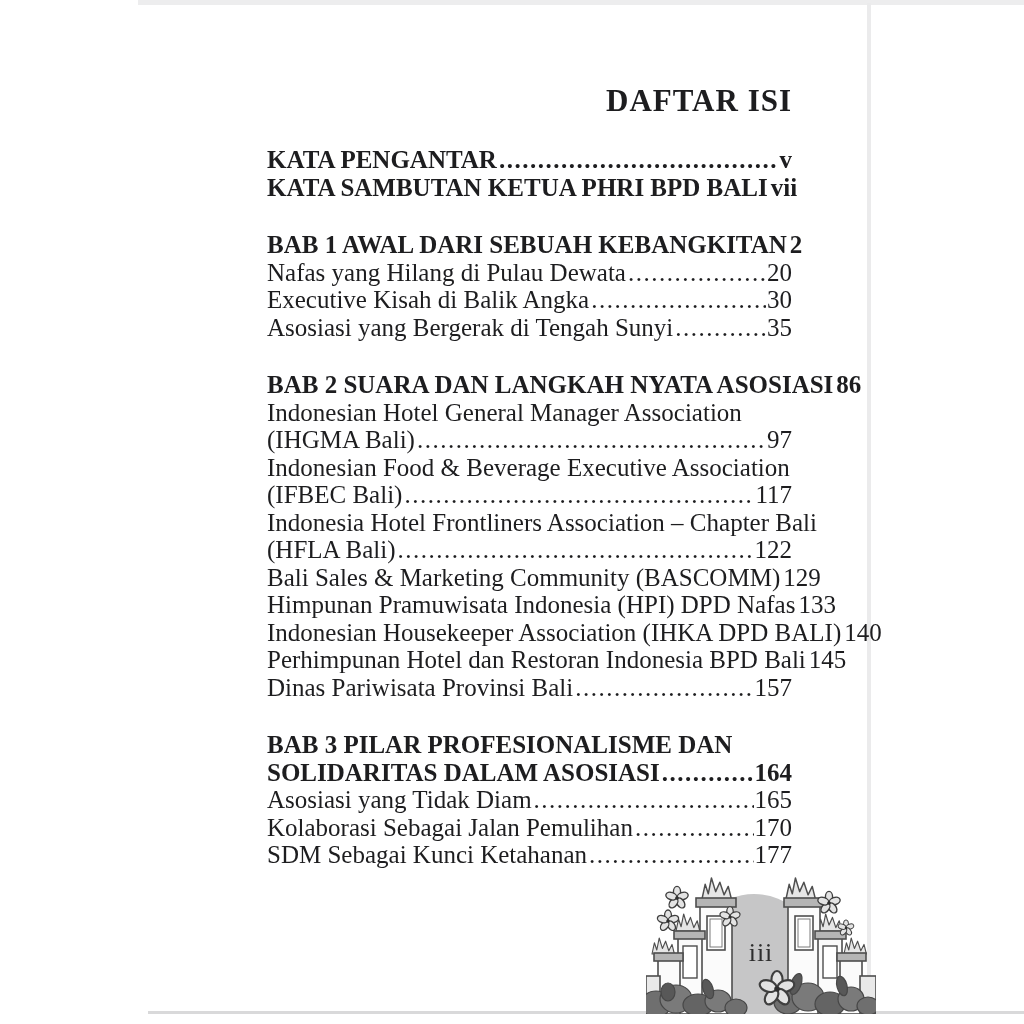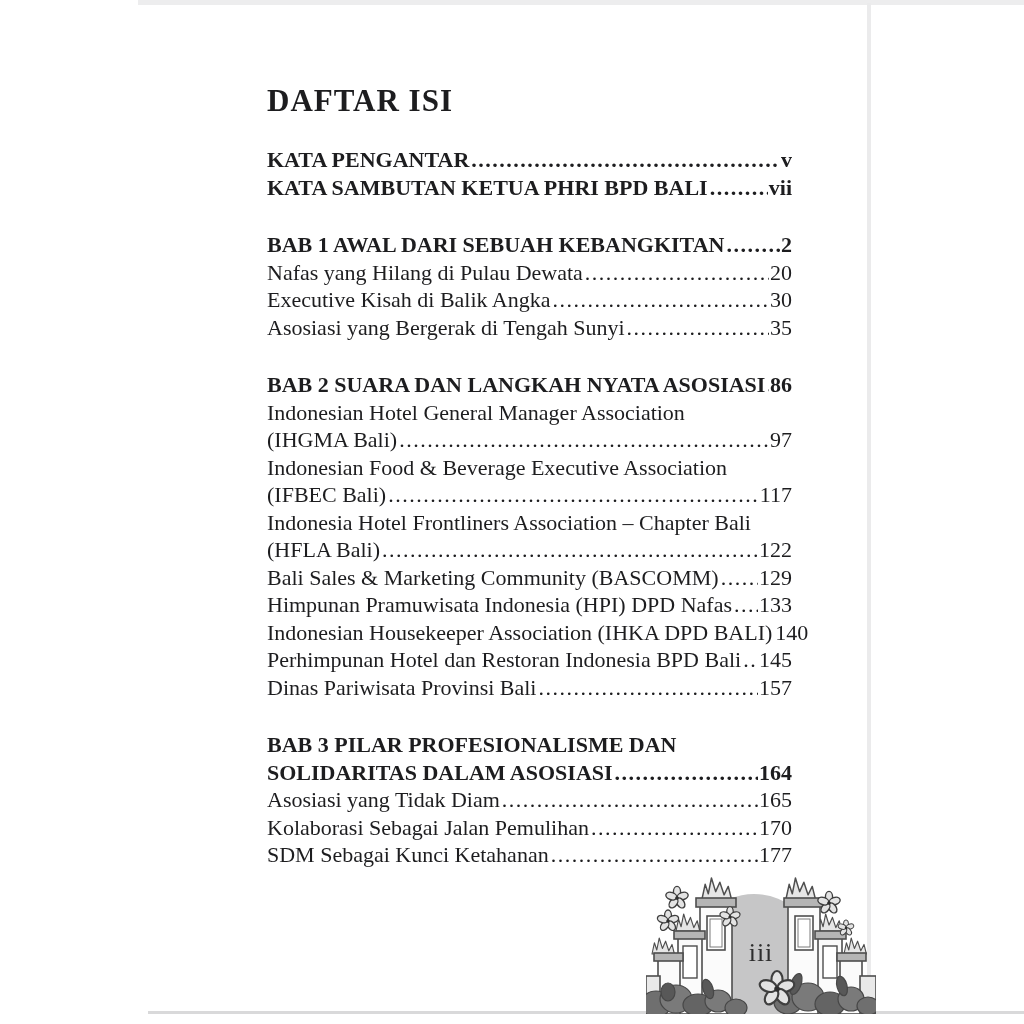--- a/index.html
+++ b/index.html
@@ -3,23 +3,23 @@
 <meta charset="utf-8">
 <style>
   html,body{margin:0;padding:0;background:#ffffff;}
   .canvas{position:relative;width:1024px;height:1024px;background:#ffffff;overflow:hidden;
           font-family:"Liberation Serif","DejaVu Serif",serif;color:#1d1d1f;}
   
   .edge-top{position:absolute;left:138px;right:0;top:0;height:5px;background:#ededee;}
   .edge-right{position:absolute;left:867px;top:3px;width:4px;height:1009px;background:#ebebec;}
   .edge-bottom{position:absolute;left:148px;right:0;top:1011px;height:3px;background:#d9d9da;}
 
-  .page-title{position:absolute;left:267px;width:525px;top:84px;text-align:left;
+  .page-title{position:absolute;left:267px;width:525px;top:84px;text-align:right;
               font-size:31px;font-weight:700;letter-spacing:1px;line-height:34px;}
-  .toc{position:absolute;left:267px;width:525px;top:146px;font-size:22px;line-height:27.5px;}
+  .toc{position:absolute;left:267px;width:525px;top:146px;font-size:25px;line-height:27.5px;}
   .toc-group{margin-bottom:30px;}
   .toc-row{display:flex;align-items:baseline;white-space:nowrap;}
   .toc-row.bold{font-weight:700;}
   .it{}
   .dots{flex:1 1 0;min-width:0;overflow:hidden;white-space:nowrap;margin:0 1px 0 2px;}
   .dots::after{content:"..........................................................................................................................................................................";
                letter-spacing:1.5px;}
   .pagenum{flex:0 0 auto;}
 
   .decoration{position:absolute;left:646px;top:876px;width:230px;height:138px;overflow:hidden;}

